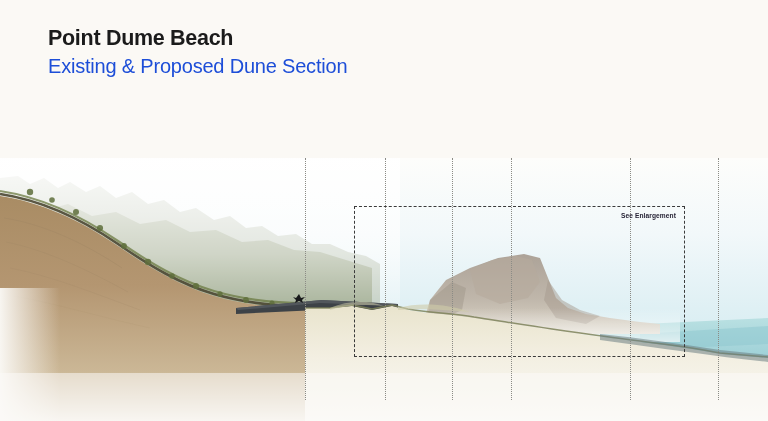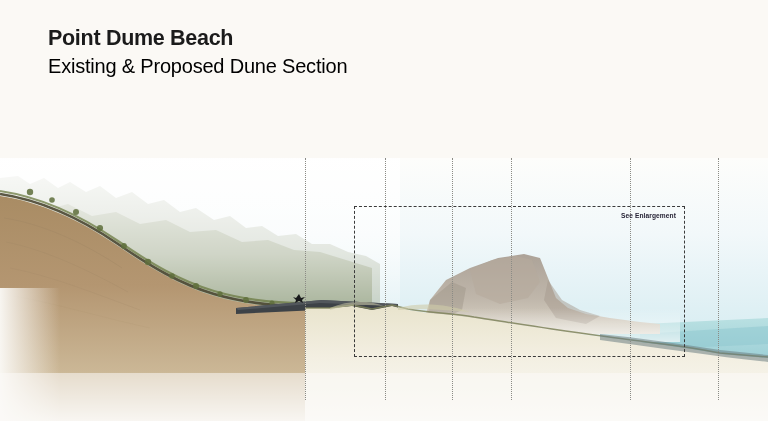--- a/index.html
+++ b/index.html
@@ -41,21 +41,21 @@
     line-height: 1.15;
     white-space: nowrap;
   }
   .subtitle {
     position: absolute;
     left: 48px;
     top: 54px;
     font-size: 20px;
     font-weight: 400;
     letter-spacing: -0.2px;
-    color: #000000;
+    color: #1d4ed8;
     line-height: 1.2;
     white-space: nowrap;
   }
 
   
   .figure {
     position: absolute;
     left: 0;
     top: 158px;
     width: 768px;

